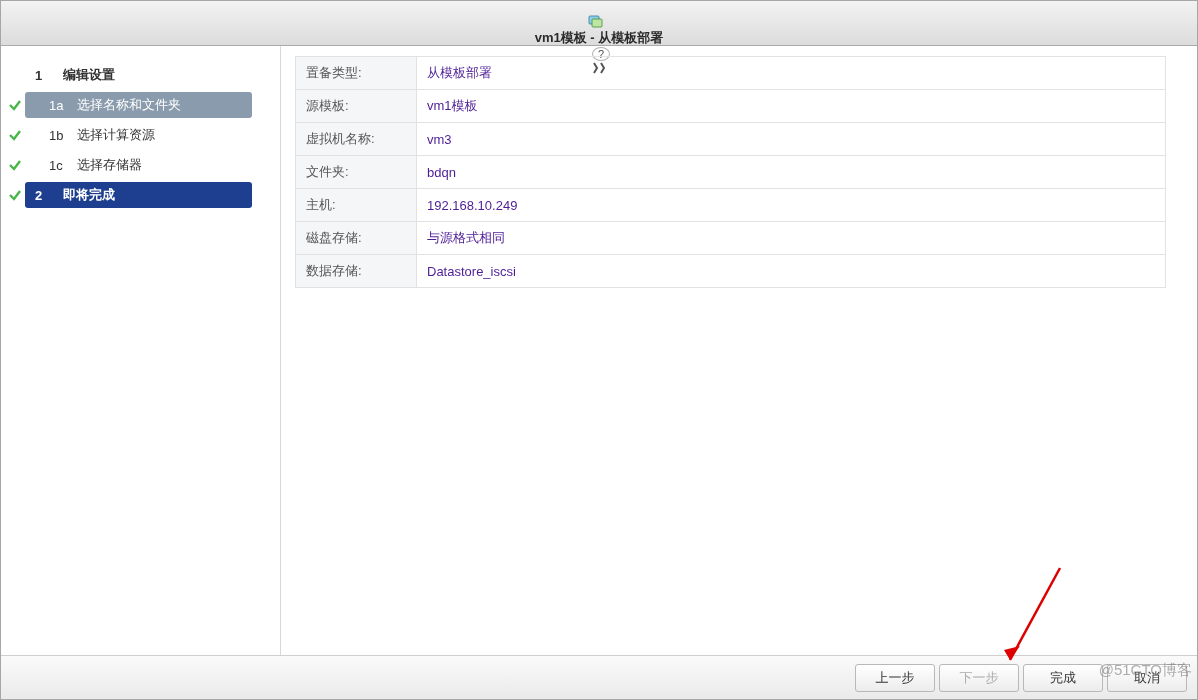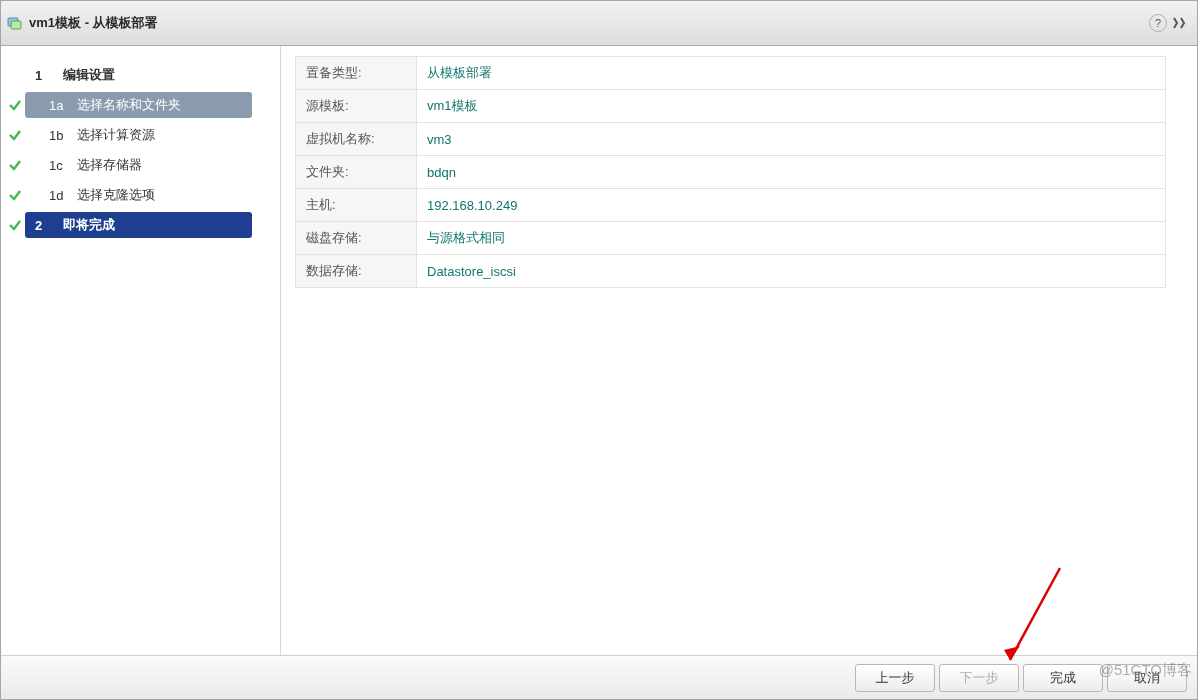--- a/index.html
+++ b/index.html
@@ -23,20 +23,21 @@
   }
   
   .titlebar {
     height: 45px;
     background: linear-gradient(#f2f2f2, #dcdcdc);
     border-bottom: 1px solid #aaa;
     display: flex;
     align-items: center;
     padding: 12px 6px;
     box-sizing: border-box;
+    flex-direction: column;
   }
   .title-icon {
     width: 16px;
     height: 16px;
     margin-right: 6px;
     display: inline-block;
   }
   .title-text {
     font-weight: bold;
     color: #2a2a2a;
@@ -130,21 +131,21 @@
     border: 1px solid #e2e2e2;
     padding: 7px 10px;
     font-size: 13px;
   }
   table.props td.key {
     width: 100px;
     background: #f4f6f8;
     color: #555;
   }
   table.props td.val {
-    color: #0f766e;
+    color: #4c1d95;
   }
 
   
   .footer {
     height: 44px;
     border-top: 1px solid #cfcfcf;
     background: linear-gradient(#fafafa, #eaeaea);
     display: flex;
     align-items: center;
     justify-content: flex-end;
@@ -249,31 +250,20 @@
           <svg width="14" height="14" viewBox="0 0 14 14">
               <polyline class="check-svg" points="2,7 6,11 12,3"></polyline>
             </svg>
         </span>
         <span class="step-label">
           <span class="step-num">1c</span>
           <span>选择存储器</span>
         </span>
       </div>
 
-      <div class="step-row step-sub">
-        <span class="step-check">
-          <svg width="14" height="14" viewBox="0 0 14 14">
-              <polyline class="check-svg" points="2,7 6,11 12,3"></polyline>
-            </svg>
-        </span>
-        <span class="step-label">
-          <span class="step-num">1d</span>
-          <span>选择克隆选项</span>
-        </span>
-      </div>
 
       <div class="step-row step-selected-blue">
         <span class="step-check">
           <svg width="14" height="14" viewBox="0 0 14 14">
               <polyline class="check-svg" points="2,7 6,11 12,3"></polyline>
             </svg>
         </span>
         <span class="step-label">
           <span class="step-num">2</span>
           <span>即将完成</span>

